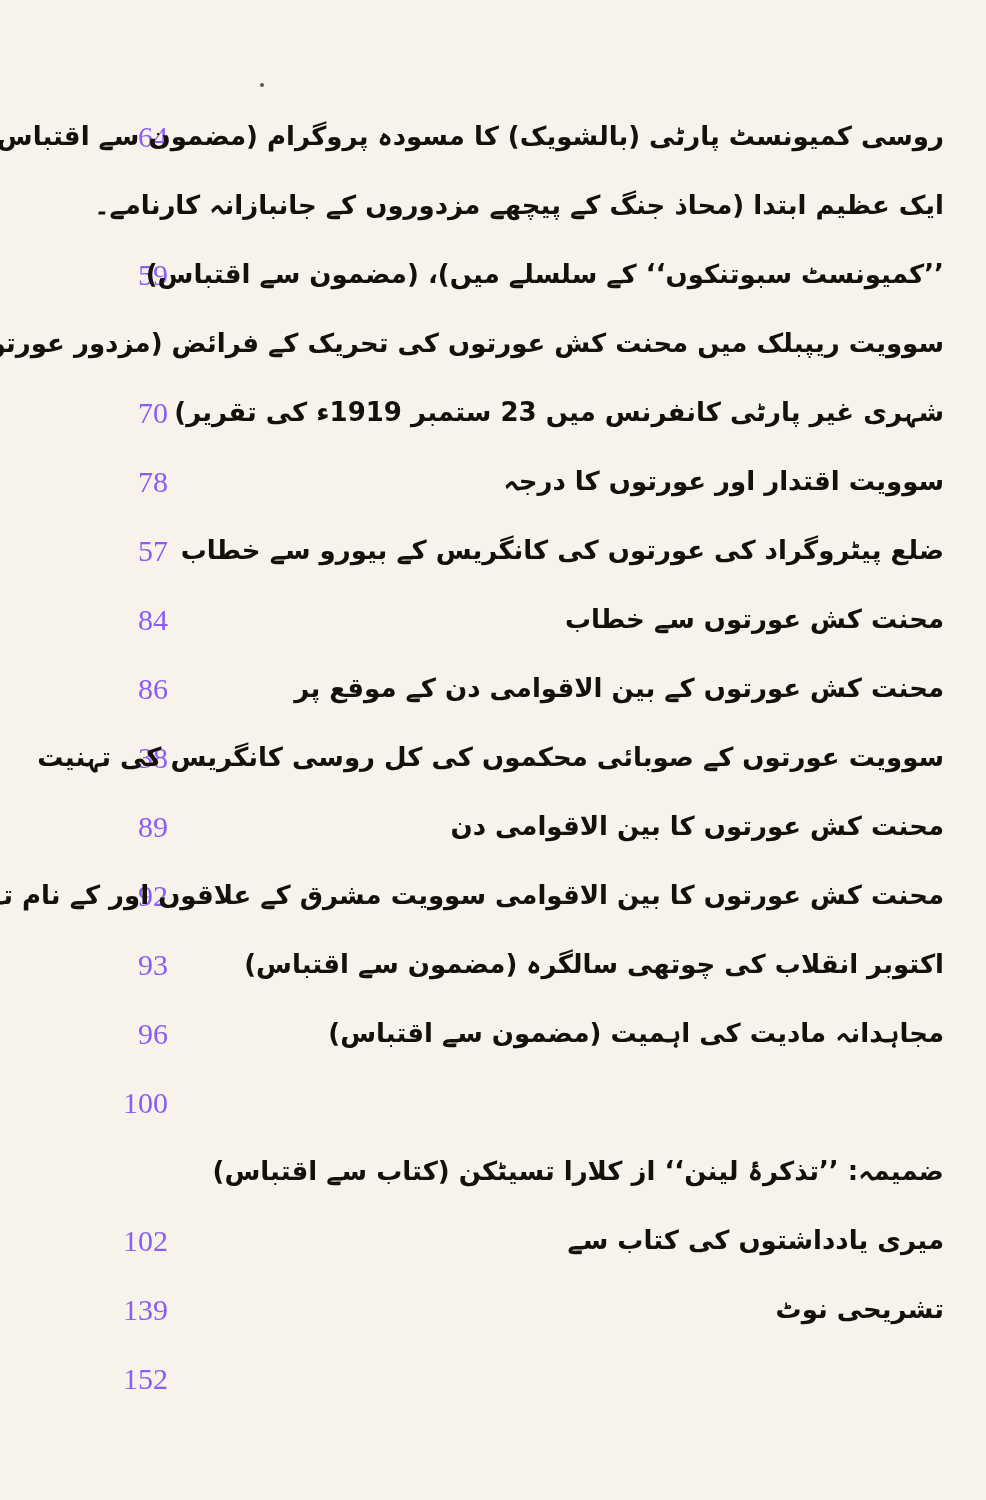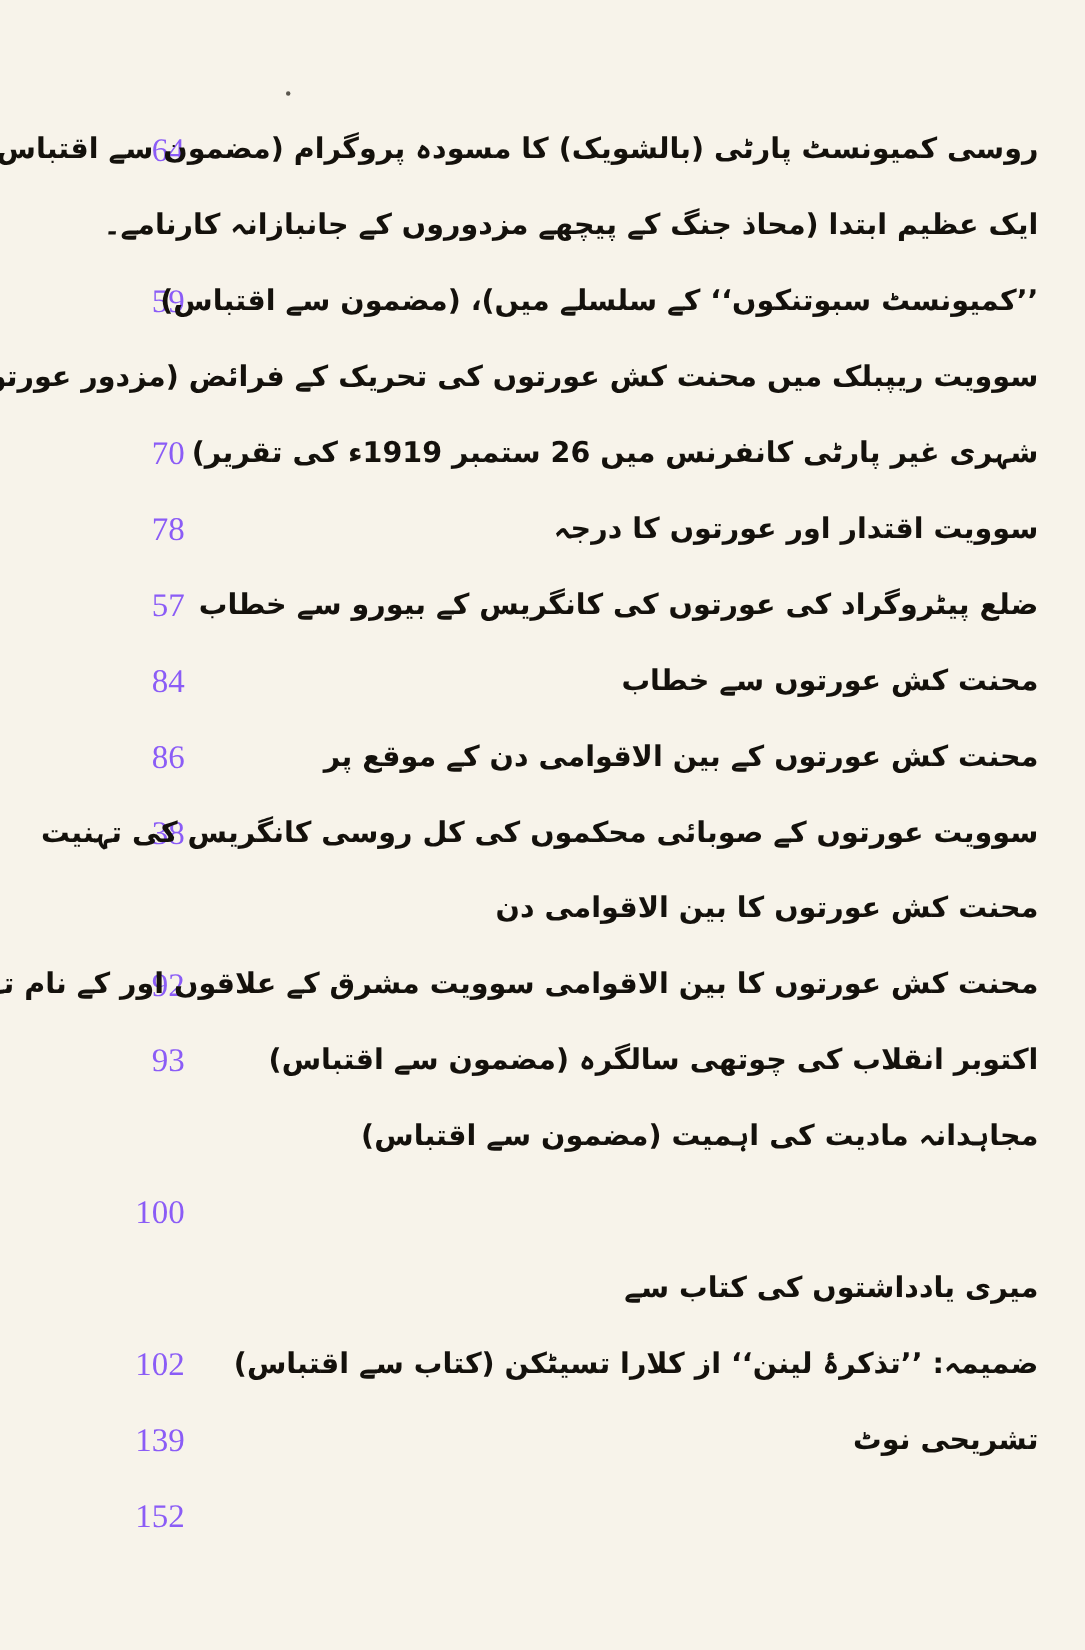--- a/index.html
+++ b/index.html
@@ -78,21 +78,21 @@
     <div class="text">
           <div class="line">ایک عظیم ابتدا (محاذ جنگ کے پیچھے مزدوروں کے جانبازانہ کارنامے۔</div>
           <div class="line">’’کمیونسٹ سبوتنکوں‘‘ کے سلسلے میں)، (مضمون سے اقتباس)</div>
         </div>
   </div>
 
   <div class="entry">
     <div class="num">70</div>
     <div class="text">
           <div class="line">سوویت ریپبلک میں محنت کش عورتوں کی تحریک کے فرائض (مزدور عورتوں کی ماسکو کی چوتھی</div>
-          <div class="line">شہری غیر پارٹی کانفرنس میں 26 ستمبر 1919ء کی تقریر)</div>
+          <div class="line">شہری غیر پارٹی کانفرنس میں 23 ستمبر 1919ء کی تقریر)</div>
         </div>
   </div>
 
   <div class="entry">
     <div class="num">78</div>
     <div class="text">
           <div class="line">سوویت اقتدار اور عورتوں کا درجہ</div>
         </div>
   </div>
 
@@ -118,54 +118,56 @@
   </div>
 
   <div class="entry">
     <div class="num">38</div>
     <div class="text">
           <div class="line">سوویت عورتوں کے صوبائی محکموں کی کل روسی کانگریس کی تہنیت</div>
         </div>
   </div>
 
   <div class="entry">
+    <div class="num">89</div>
     <div class="text">
           <div class="line">محنت کش عورتوں کا بین الاقوامی دن</div>
         </div>
   </div>
 
   <div class="entry">
     <div class="num">92</div>
     <div class="text">
           <div class="line">محنت کش عورتوں کا بین الاقوامی سوویت مشرق کے علاقوں اور کے نام تہنیت</div>
         </div>
   </div>
 
   <div class="entry">
     <div class="num">93</div>
     <div class="text">
           <div class="line">اکتوبر انقلاب کی چوتھی سالگرہ (مضمون سے اقتباس)</div>
         </div>
   </div>
 
   <div class="entry">
+    <div class="num">96</div>
     <div class="text">
           <div class="line">مجاہدانہ مادیت کی اہمیت (مضمون سے اقتباس)</div>
         </div>
   </div>
 
   <div class="entry">
     <div class="num">100</div>
   </div>
 
   <div class="entry">
     <div class="num">102</div>
     <div class="text">
+          <div class="line">ضمیمہ: ’’تذکرۂ لینن‘‘ از کلارا تسیٹکن (کتاب سے اقتباس)</div>
           <div class="line">میری یادداشتوں کی کتاب سے</div>
-          <div class="line">ضمیمہ: ’’تذکرۂ لینن‘‘ از کلارا تسیٹکن (کتاب سے اقتباس)</div>
         </div>
   </div>
 
   <div class="entry">
     <div class="num">139</div>
     <div class="text">
           <div class="line">تشریحی نوٹ</div>
         </div>
   </div>
 

